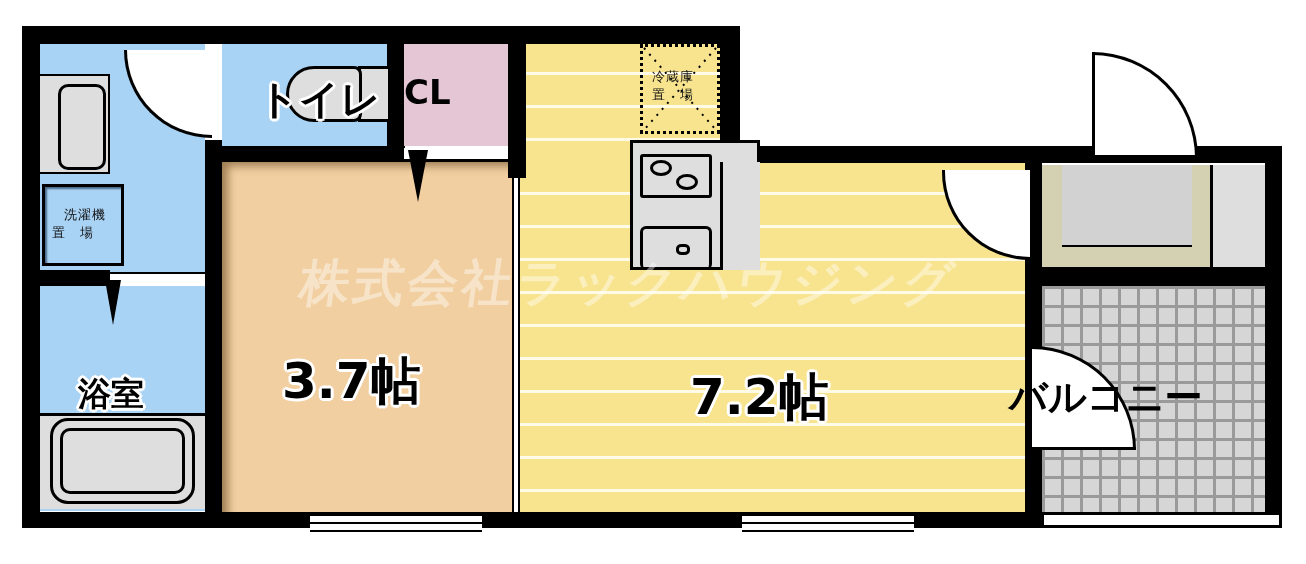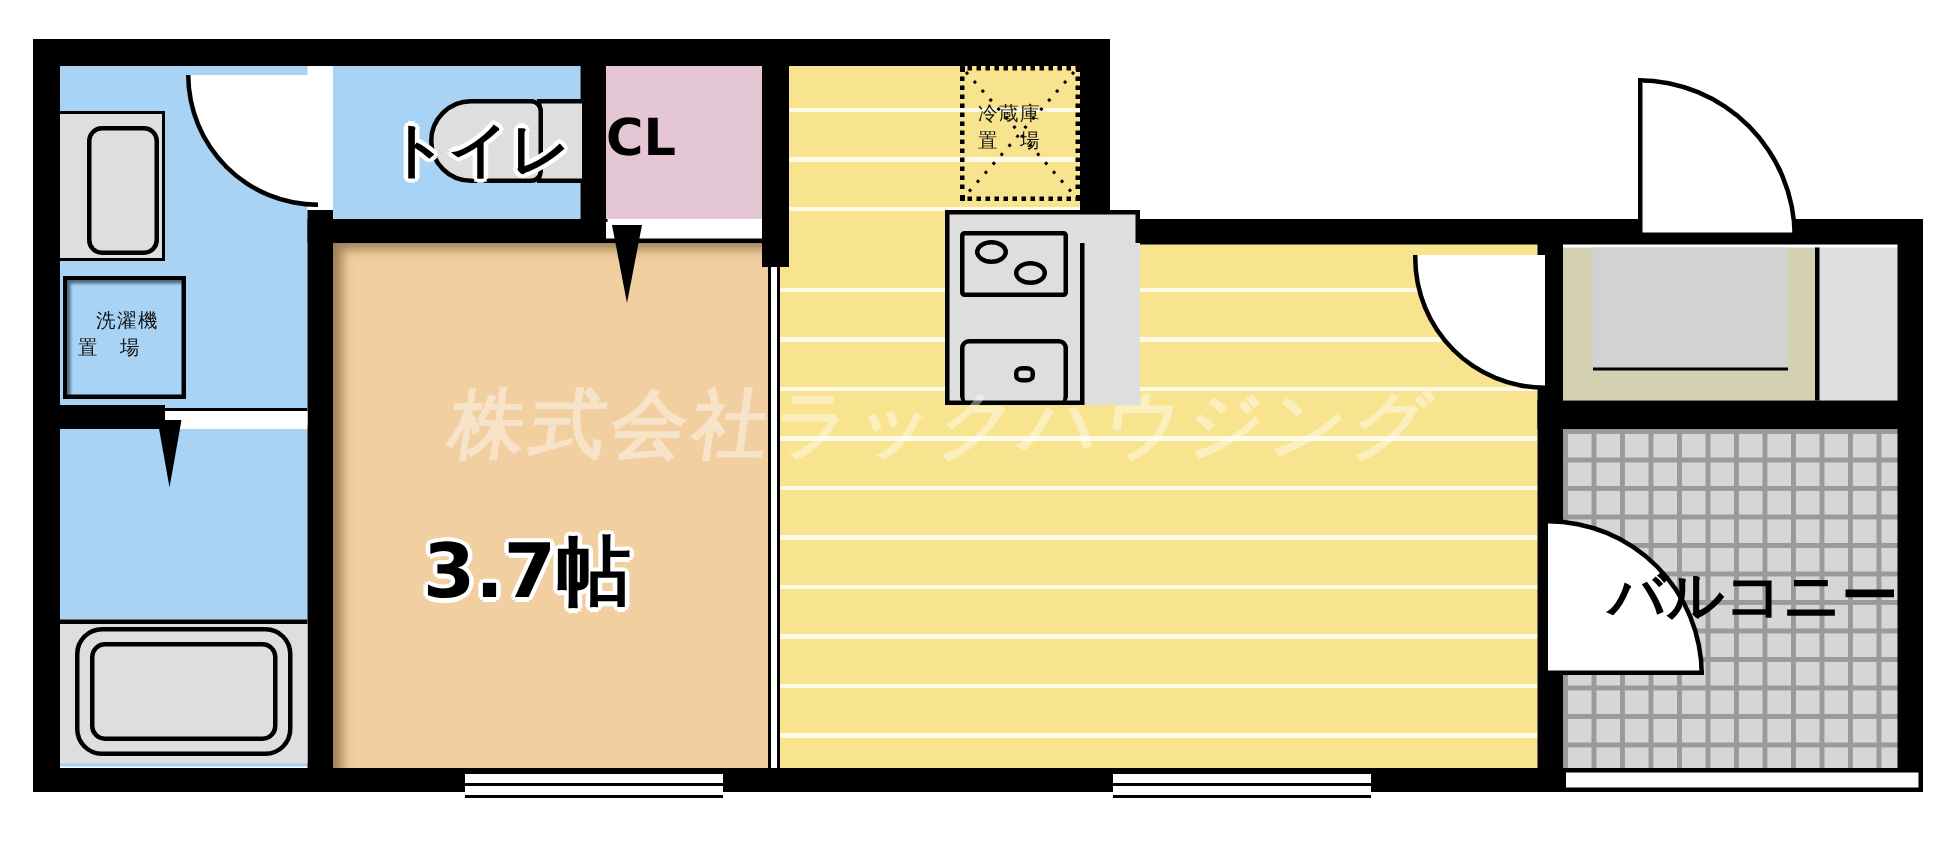--- a/index.html
+++ b/index.html
@@ -100,17 +100,19 @@
   <div class="abs" style="left:630px;top:140px;width:130px;height:130px;background:#dedede;border:3px solid #000;"></div>
   <div class="abs" style="left:720px;top:162px;width:40px;height:108px;background:#dedede;border-left:3px solid #000;"></div>
   <div class="abs" style="left:640px;top:154px;width:72px;height:44px;border:3px solid #000;border-radius:3px;"></div>
   <div class="abs" style="left:650px;top:160px;width:22px;height:16px;border:3px solid #000;border-radius:50%;"></div>
   <div class="abs" style="left:676px;top:174px;width:22px;height:16px;border:3px solid #000;border-radius:50%;"></div>
   <div class="abs" style="left:640px;top:226px;width:72px;height:44px;border:3px solid #000;border-radius:6px;border-bottom:none;"></div>
   <div class="abs" style="left:676px;top:244px;width:14px;height:11px;border:3px solid #000;border-radius:40%;"></div>
 
   <div class="watermark" style="left:300px;top:250px;">株式会社ラックハウジング</div>
 
+  <div class="label" style="left:78px;top:372px;font-size:33px;">浴室</div>
   <div class="label" style="left:258px;top:72px;font-size:40px;">トイレ</div>
   <div class="label" style="left:404px;top:72px;font-size:34px;text-shadow:none;">CL</div>
   <div class="label" style="left:282px;top:348px;font-size:50px;">3.7帖</div>
-  <div class="label" style="left:1072px;top:372px;font-size:38px;text-shadow:none;">バルコニー</div>
+  <div class="label" style="left:690px;top:364px;font-size:50px;">7.2帖</div>
+  <div class="label" style="left:1009px;top:372px;font-size:38px;text-shadow:none;">バルコニー</div>
 </div>
 
 </body></html>

